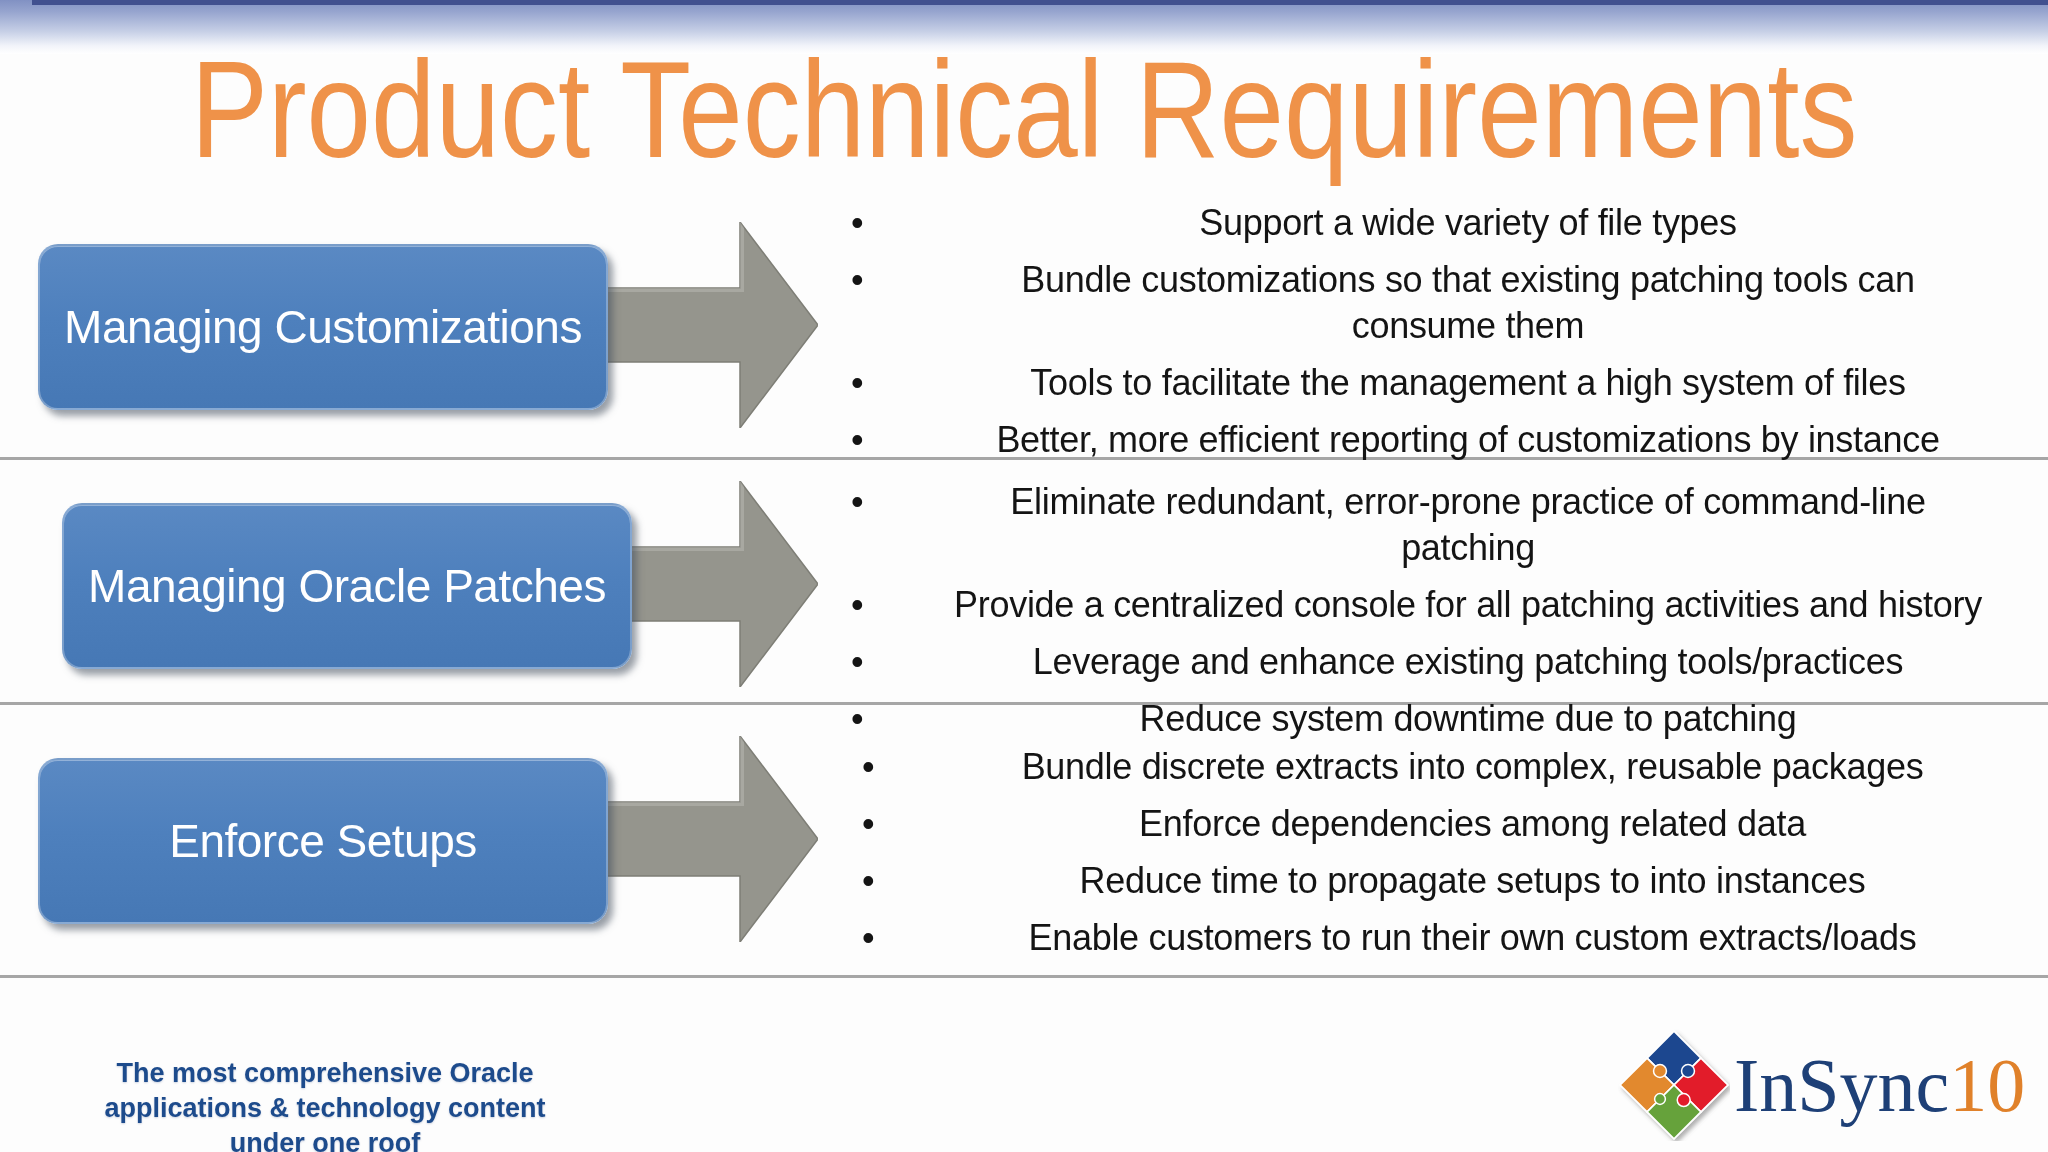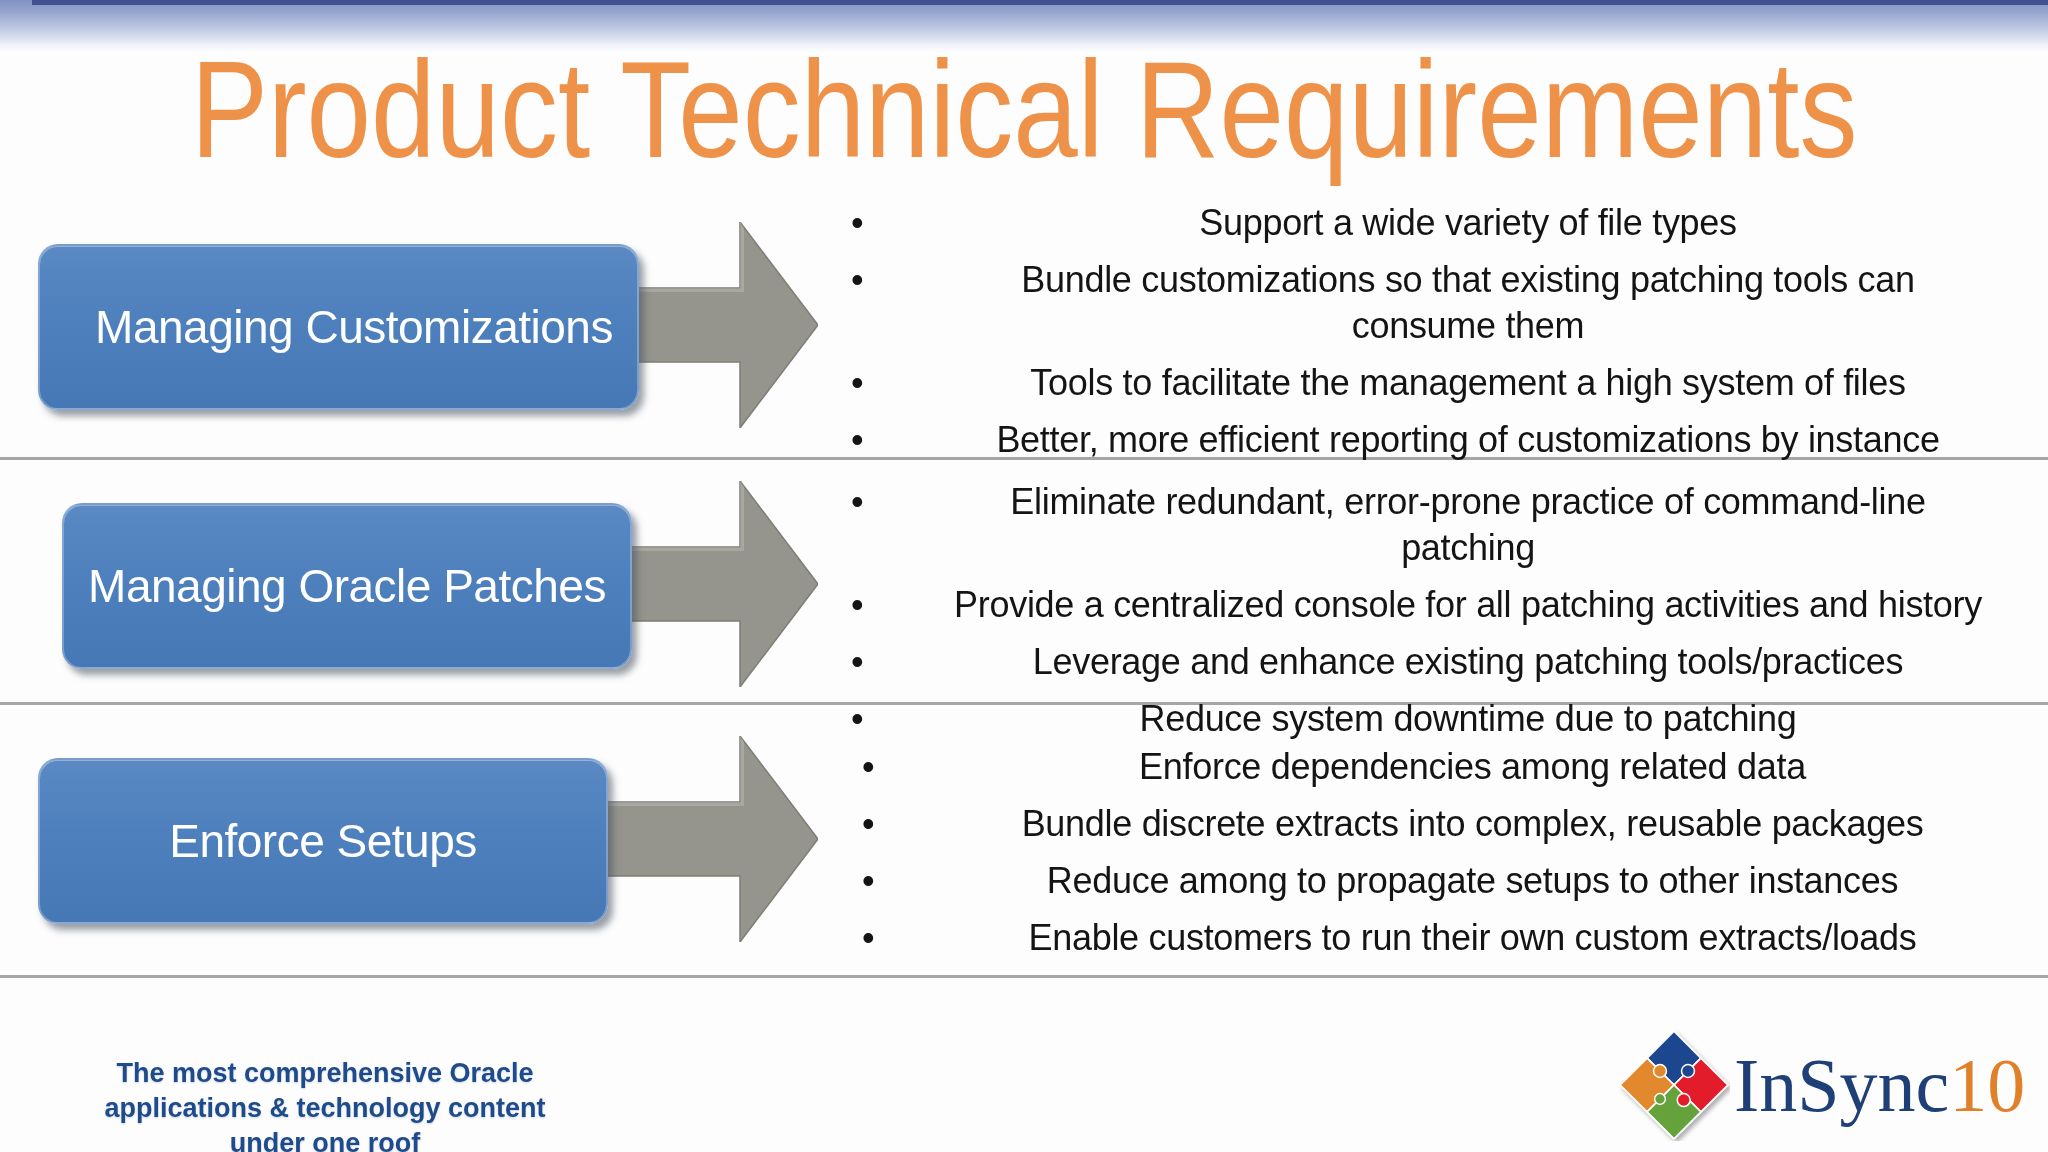--- a/index.html
+++ b/index.html
@@ -18,21 +18,21 @@
   
   .divider{position:absolute;left:0;width:100%;height:3px;background:#a6a6a6;z-index:1;}
   .divider.d1{top:457px;} .divider.d2{top:702px;} .divider.d3{top:975px;}
   
   .mbox{position:absolute;left:38px;width:566px;height:162px;z-index:3;
     background:linear-gradient(180deg,#5a89c3 0%,#4E80BD 45%,#4678b5 100%);
     border:2px solid rgba(255,255,255,0.28);border-radius:20px;
     box-shadow:5px 6px 7px rgba(70,80,95,0.55), inset 0 1px 0 rgba(255,255,255,0.35);
     display:flex;align-items:center;justify-content:center;}
   .mbox span{color:#ffffff;font-size:46px;letter-spacing:-0.5px;white-space:nowrap;}
-  .mbox.b1{top:244px;padding-left:31px;} .mbox.b2{top:503px;margin-left:24px;} .mbox.b3{top:758px;}
+  .mbox.b1{top:244px;} .mbox.b2{top:503px;margin-left:24px;} .mbox.b3{top:758px;}
   
   .arrow{position:absolute;left:600px;width:218px;height:206px;z-index:2;}
   .arrow.a1{top:222px;} .arrow.a2{top:481px;} .arrow.a3{top:736px;}
   
   .blist{position:absolute;list-style:none;margin:0;padding:0;z-index:2;
     font-size:36px;line-height:46px;color:#141414;letter-spacing:-0.3px;text-align:center;}
   .blist li{position:relative;padding-left:43px;margin:0 0 11px 0;white-space:pre-line;}
   .blist li::before{content:"\2022";position:absolute;left:6px;top:0;}
   .blist.s1{left:845px;top:200px;width:1203px;}
   .blist.s2{left:845px;top:479px;width:1203px;}
@@ -93,23 +93,23 @@
   </ul>
 
   <div class="mbox b3">
     <span>Enforce Setups</span>
   </div>
   <svg class="arrow a3" viewBox="0 0 218 206">
     <polygon points="0,66 140,66 140,0 218,103 140,206 140,140 0,140" fill="#95958D" stroke="#7e7e76" stroke-width="1.5"></polygon>
     <polygon points="0,66 140,66 140,0 144,6 144,70 4,70 4,136 0,140" fill="#ffffff" opacity="0.18"></polygon>
   </svg>
   <ul class="blist s3">
+    <li>Bundle discrete extracts into complex, reusable packages</li>
     <li>Enforce dependencies among related data</li>
-    <li>Bundle discrete extracts into complex, reusable packages</li>
-    <li>Reduce among to propagate setups to other instances</li>
+    <li>Reduce time to propagate setups to into instances</li>
     <li>Enable customers to run their own custom extracts/loads</li>
   </ul>
 
   <div class="tagline">The most comprehensive Oracle applications &amp;
 technology content under one roof</div>
 
   <div class="logo">
     <svg class="logo-mark" viewBox="0 0 104 104">
       <defs>
         <filter id="ds" x="-20%" y="-20%" width="140%" height="140%">

